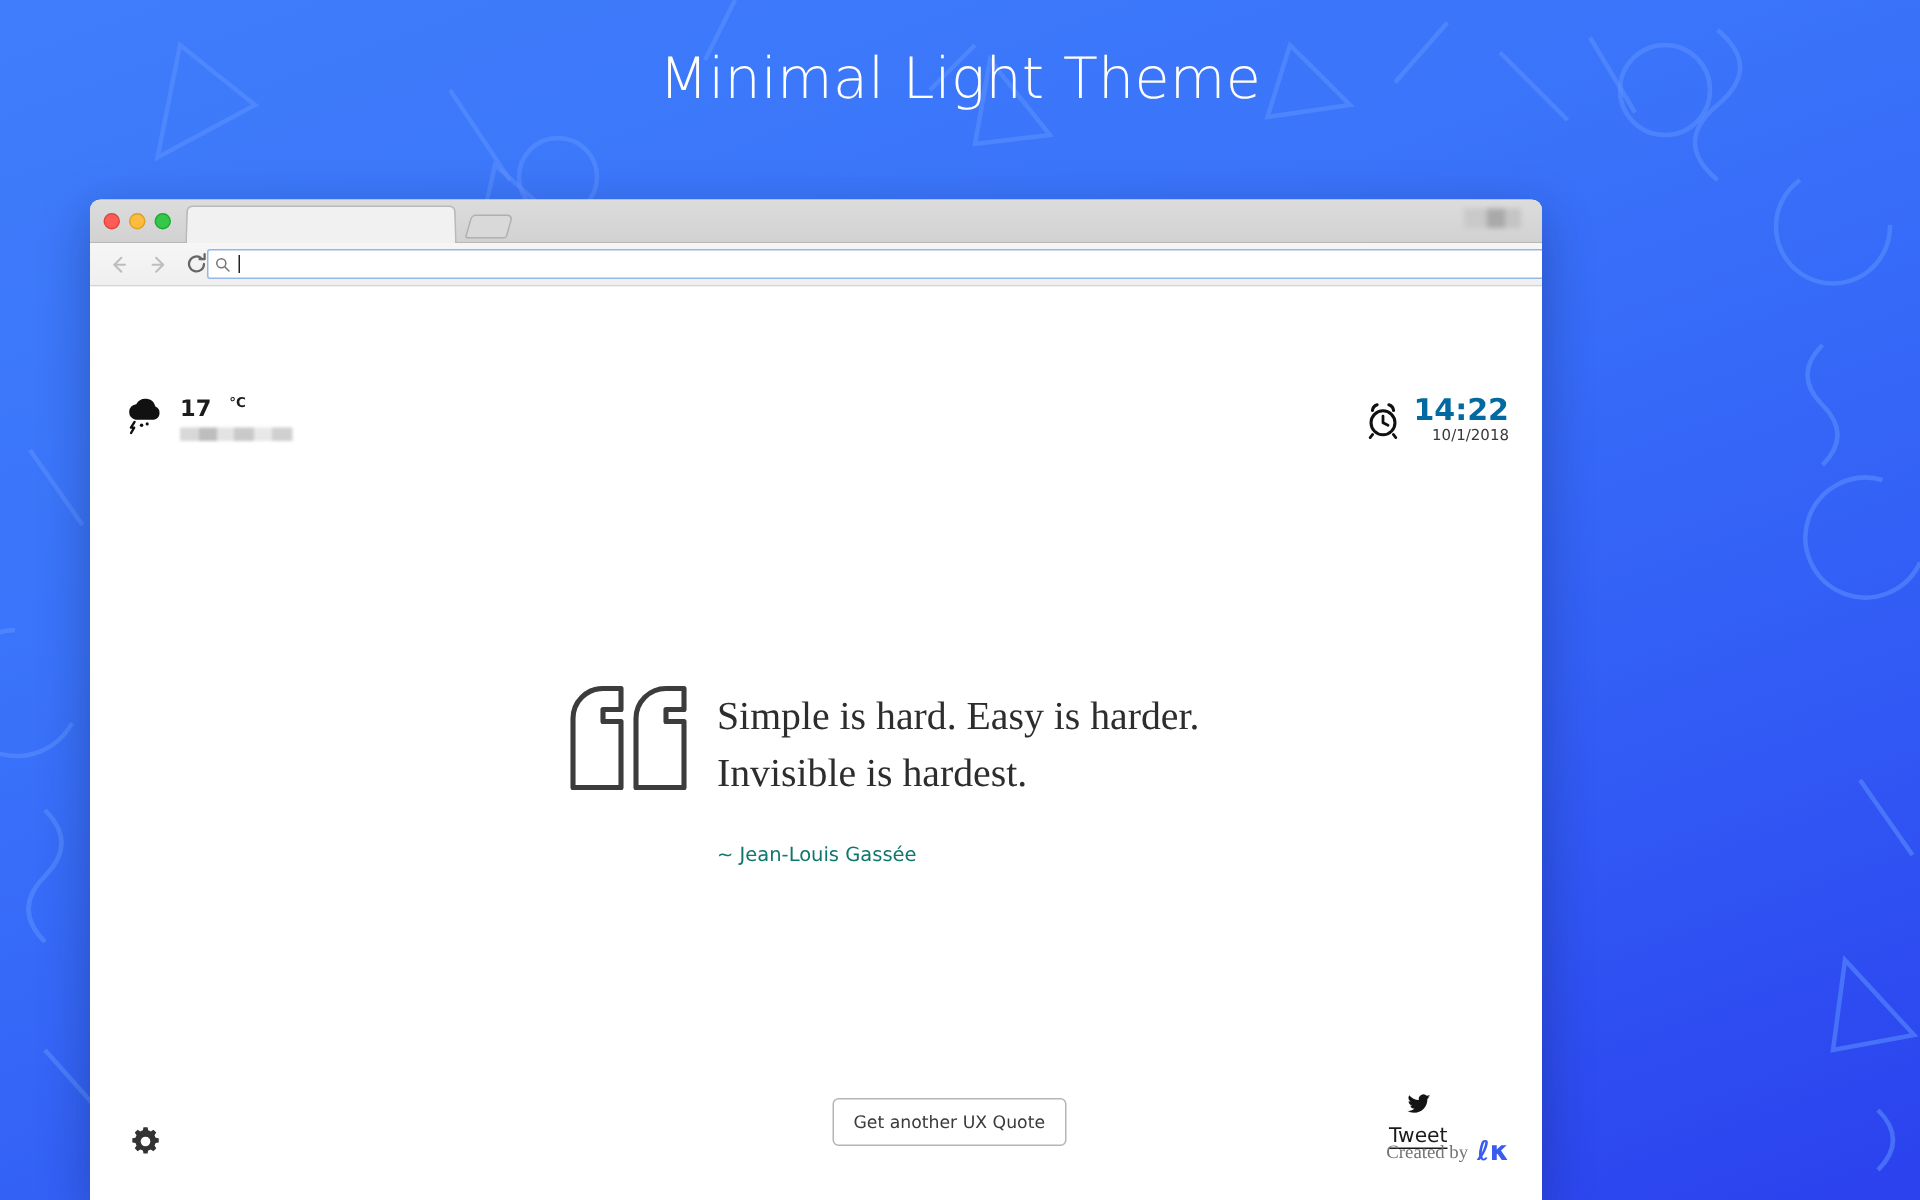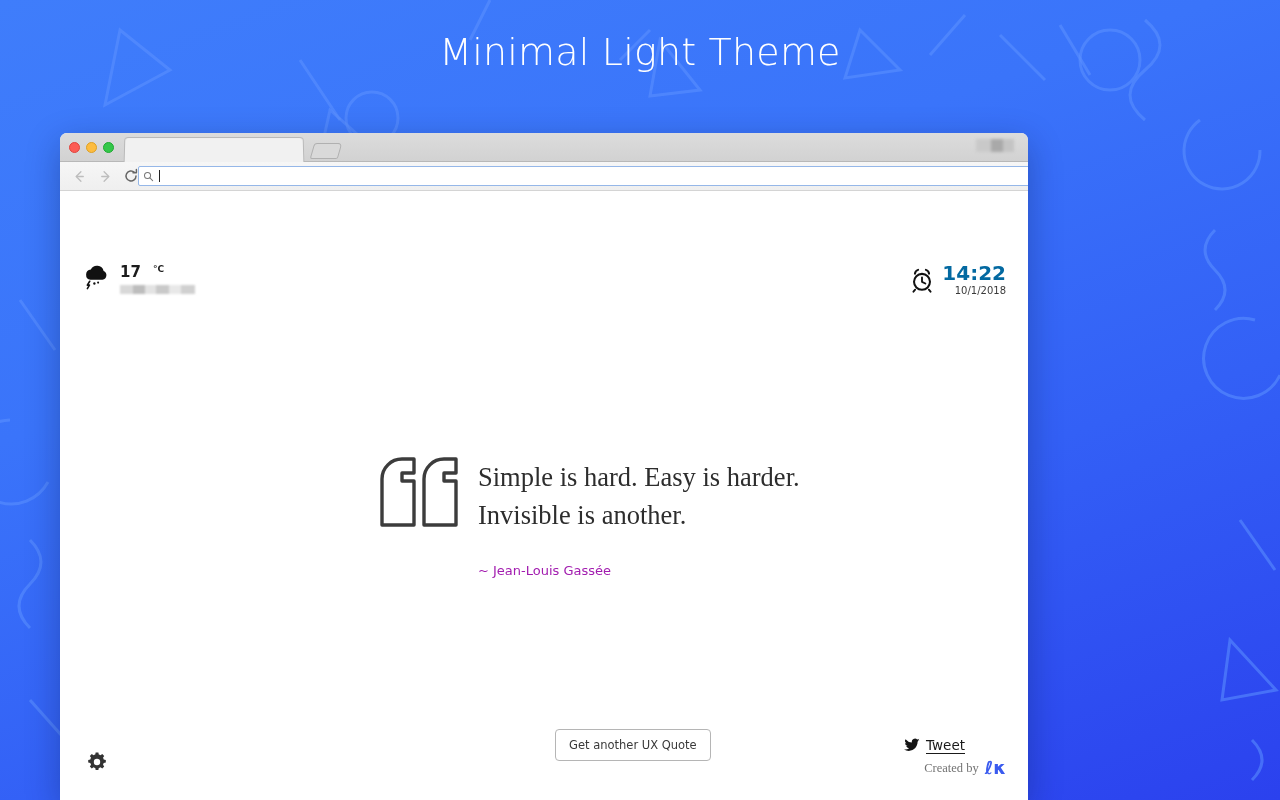--- a/index.html
+++ b/index.html
@@ -155,36 +155,37 @@
   }
   .quote-row{ display:flex; align-items:flex-start; gap:18px; }
   .quote-mark{ flex:none; margin-top:2px; }
   .quote-body{ padding-top:4px; }
   .quote-text{
     font-family:"Liberation Serif", serif;
     font-size:26.5px; line-height:1.42; color:#2d2d2d;
   }
   .quote-author{
     margin-top:29px; margin-left:0;
-    font-size:13px; color:#a21caf;
+    font-size:13px; color:#0f766e;
     font-family:"DejaVu Sans", sans-serif;
   }
 
   .actions{
     position:absolute; left:495px; top:538px; width:410px;
     display:flex; align-items:center; justify-content:space-between;
   }
   .quote-btn{
     background:#fff; border:1px solid #b5b5b5; border-radius:4px;
     padding:8px 13px; font-size:11.5px; color:#3a3a3a;
     font-family:"DejaVu Sans", sans-serif; cursor:pointer;
   }
   .tweet{
     display:flex; align-items:center; gap:6px; cursor:pointer;
     text-decoration:none;
+    flex-direction:column;
   }
   .tweet-label{
     font-size:13.5px; color:#1a1a1a; border-bottom:1.5px solid #1a1a1a;
     font-family:"DejaVu Sans", sans-serif;
   }
 
   .settings-btn{ position:absolute; left:26px; bottom:22px; cursor:pointer; }
 
   .credit{
     position:absolute; right:22px; bottom:22px;
@@ -342,21 +343,21 @@
       </div>
 
       <div class="quote-block">
         <div class="quote-row">
           <svg class="quote-mark" width="82" height="72" viewBox="0 0 82 72">
             <path d="M4 22 A20 20 0 0 1 24 2 L36 2 L36 16 L24 16 L24 24 L36 24 L36 68 L4 68 Z" fill="none" stroke="#3c3c3c" stroke-width="3.4" stroke-linejoin="round"></path>
             <path d="M46 22 A20 20 0 0 1 66 2 L78 2 L78 16 L66 16 L66 24 L78 24 L78 68 L46 68 Z" fill="none" stroke="#3c3c3c" stroke-width="3.4" stroke-linejoin="round"></path>
           </svg>
           <div class="quote-body">
             <div class="quote-text">Simple is hard. Easy is harder.</div>
-            <div class="quote-text">Invisible is another.</div>
+            <div class="quote-text">Invisible is hardest.</div>
             <div class="quote-author">~ Jean-Louis Gassée</div>
           </div>
         </div>
       </div>
 
       <div class="actions">
         <button class="quote-btn">Get another UX Quote</button>
         <span class="tweet">
           <svg width="16" height="14" viewBox="0 0 18 15">
             <path d="M17.6 1.9 a6.9 6.9 0 0 1 -2 .56 A3.5 3.5 0 0 0 17.1 .53

